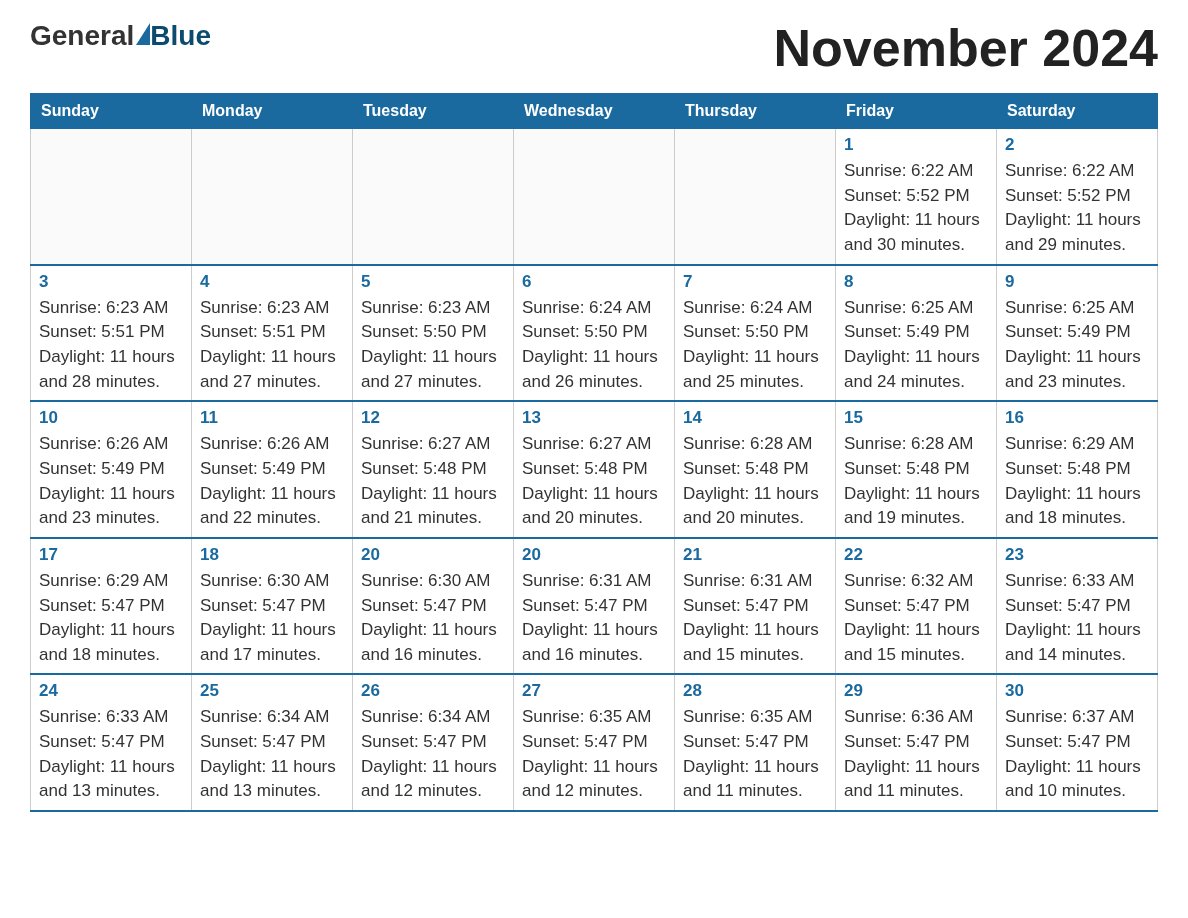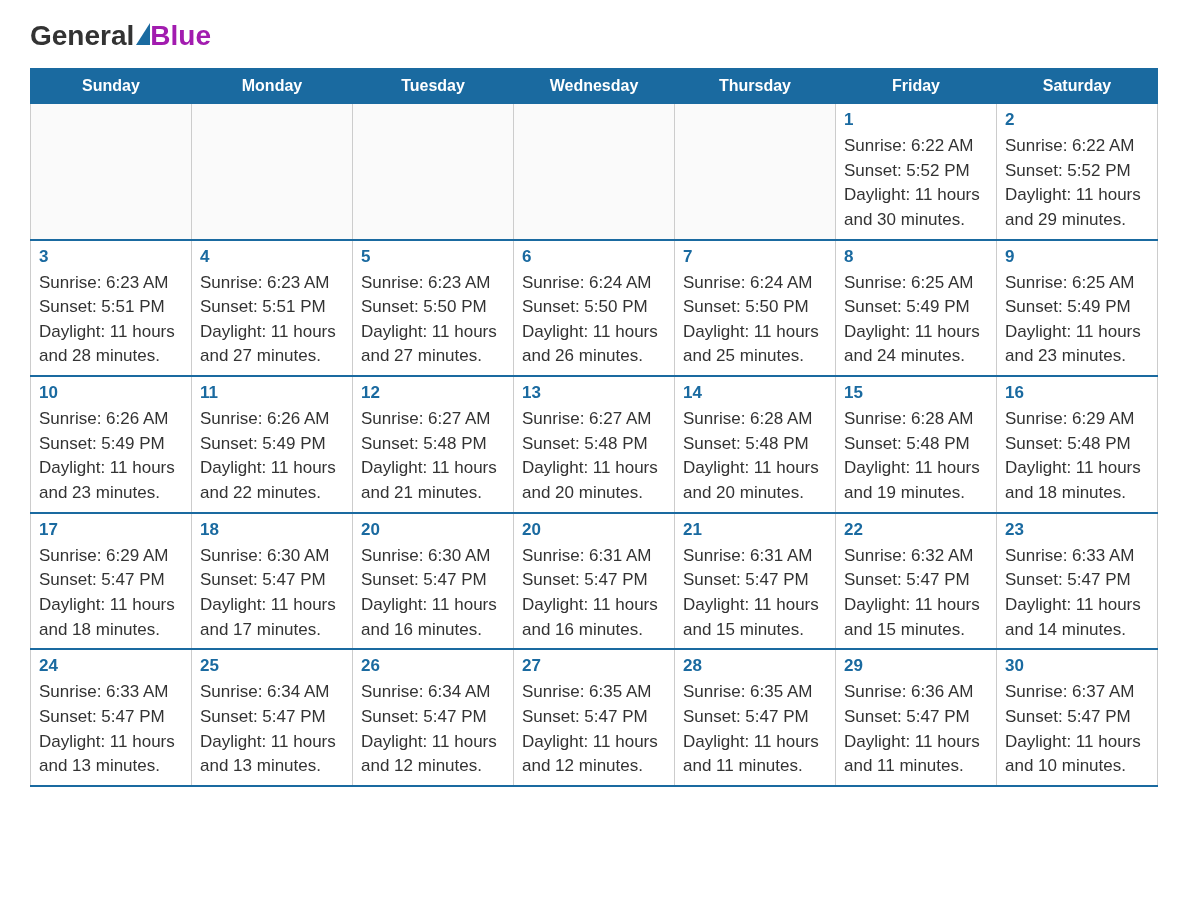--- a/index.html
+++ b/index.html
@@ -29,21 +29,21 @@
       border-bottom: 22px solid #1a6aa0;
       display: inline-block;
       margin-left: 2px;
       vertical-align: middle;
       position: relative;
       top: -2px;
     }
     .logo-blue {
       font-size: 28px;
       font-weight: bold;
-      color: #a21caf;
+      color: #0c4a6e;
       font-family: Arial, sans-serif;
     }
     .logo-block {
       display: flex;
       align-items: flex-start;
     }
     .logo-line1 {
       display: flex;
       align-items: center;
     }
@@ -64,21 +64,21 @@
     table {
       width: 100%;
       border-collapse: collapse;
     }
     thead tr th {
       background-color: #1a6aa0;
       color: #fff;
       font-size: 16px;
       font-weight: bold;
       padding: 8px 10px;
-      text-align: center;
+      text-align: left;
       border: 1px solid #1a6aa0;
     }
     tbody tr td {
       border: 1px solid #ccc;
       vertical-align: top;
       padding: 6px 8px;
       width: calc(100% / 7);
       min-height: 100px;
     }
     .day-number {
@@ -104,20 +104,21 @@
 
 <div class="header">
   <div class="logo-block">
     <div class="logo-line1">
       <span class="logo-general">General</span>
       <span class="logo-triangle"></span>
     </div>
     <span class="logo-blue">Blue</span>
   </div>
   <div class="title-block">
+    <div class="title-month">November 2024</div>
   </div>
 </div>
 
 <table>
   <thead>
     <tr>
     <th>Sunday</th>
         <th>Monday</th>
         <th>Tuesday</th>
         <th>Wednesday</th>

